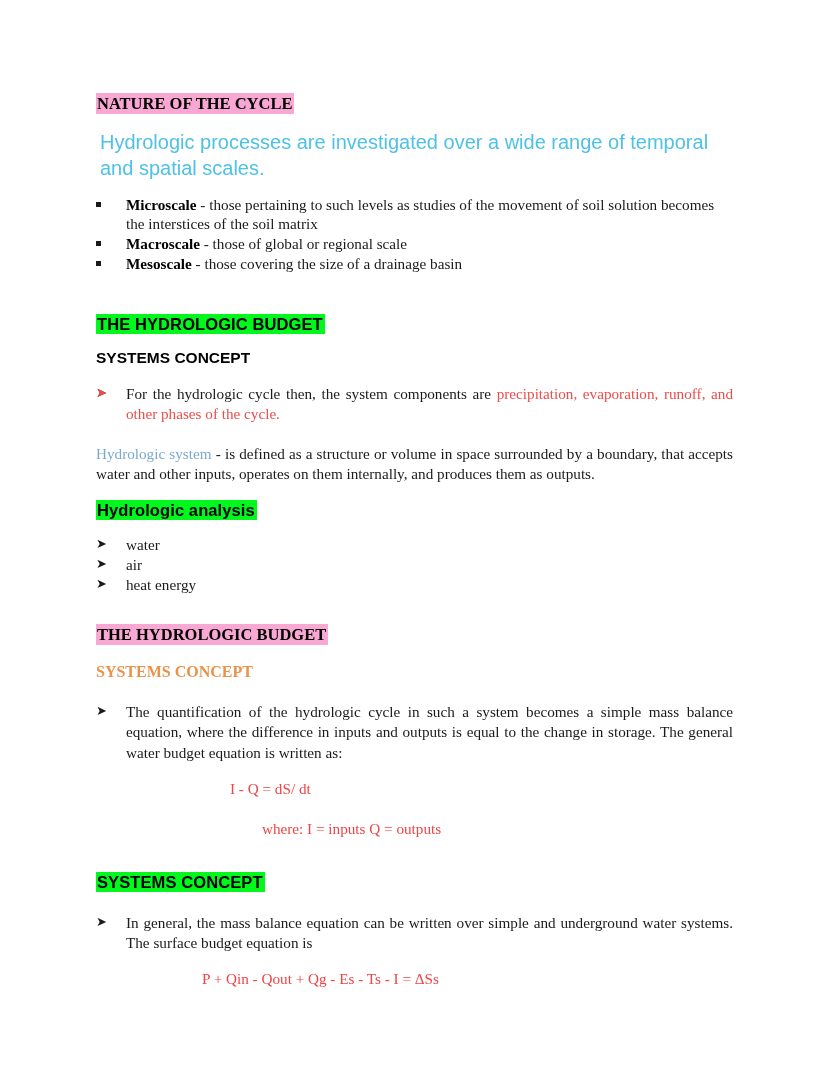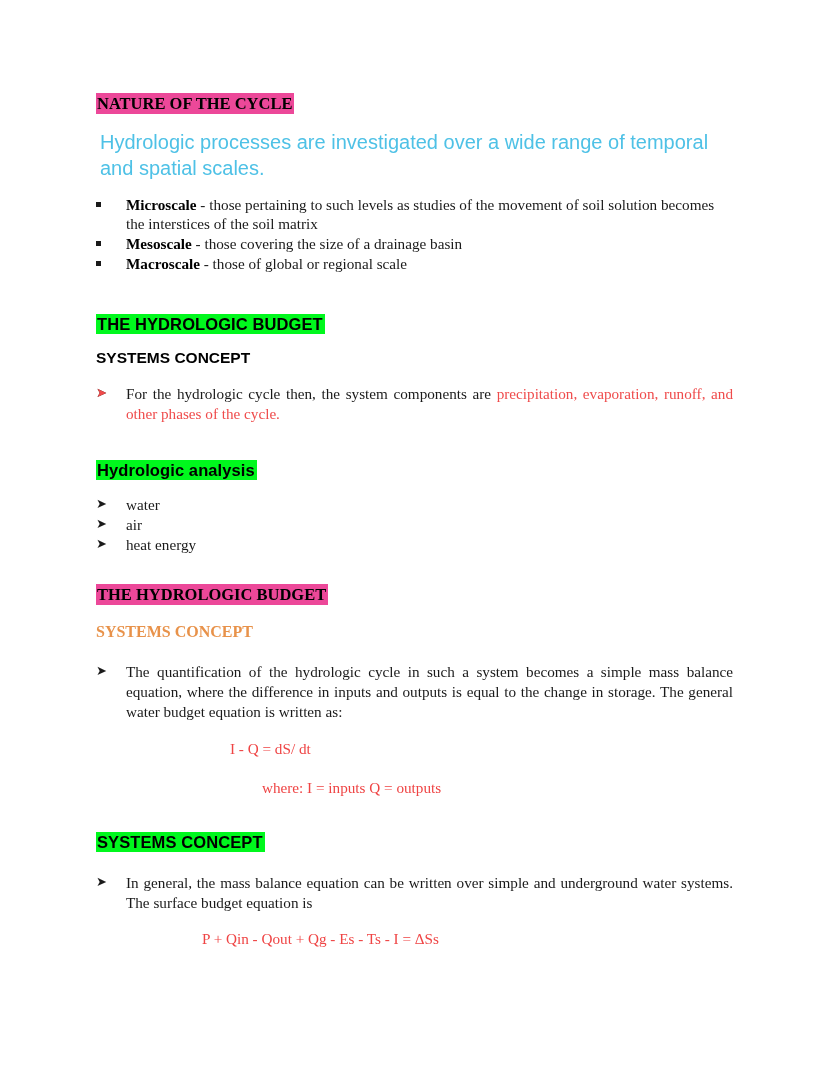--- a/index.html
+++ b/index.html
@@ -41,21 +41,21 @@
     background: #00f81d;
     line-height: 1.25;
     padding: 1px 2px 1px 1px;
   }
   .hl-serif {
     font-family: "Liberation Serif", "DejaVu Serif", serif;
     font-weight: bold;
     font-size: 16.5px;
     color: #000000;
     display: inline;
-    background: #ec4899;
+    background: #f9a8d4;
     line-height: 1.25;
     padding: 1px 2px 1px 1px;
   }
   .plain-sans {
     font-family: "Liberation Sans Narrow", "Liberation Sans", "DejaVu Sans", sans-serif;
     font-weight: bold;
     font-size: 15.5px;
     color: #000000;
     display: inline-block;
     line-height: 1.25;
@@ -163,25 +163,25 @@
 
       <div class="sp-14"></div>
 
       <ul class="sq-list">
         <li>
           <span class="sq"></span>
           <span class="red-bold">Microscale</span><span> - </span><span>those pertaining to such levels as studies of the movement of soil solution becomes the interstices of the soil matrix</span>
         </li>
         <li>
           <span class="sq"></span>
+          <span class="red-bold">Macroscale</span><span> - </span><span>those of global or regional scale</span>
+        </li>
+        <li>
+          <span class="sq"></span>
           <span class="red-bold">Mesoscale</span><span> - </span><span>those covering the size of a drainage basin</span>
-        </li>
-        <li>
-          <span class="sq"></span>
-          <span class="red-bold">Macroscale</span><span> - </span><span>those of global or regional scale</span>
         </li>
       </ul>
     </div>
 
     <div class="sp-40"></div>
 
     <div>
       <div>
         <span class="hl-sans">THE HYDROLOGIC BUDGET</span>
       </div>
@@ -199,20 +199,23 @@
           <span class="arr">➤</span>
         </li>
         <li>
           <span class="arr red">➤</span>
           <span>For the hydrologic cycle then, the system components are </span><span class="red-text">precipitation, evaporation, runoff, and other phases of the cycle.</span>
         </li>
       </ul>
 
       <div class="sp-20"></div>
 
+      <div class="para">
+        <span class="blue-term">Hydrologic system</span><span> - </span><span> is defined as a structure or volume in space surrounded by a boundary, that accepts water and other inputs, operates on them internally, and produces them as outputs.</span>
+      </div>
 
       <div class="sp-16"></div>
 
       <div>
         <span class="hl-sans">Hydrologic analysis</span>
       </div>
 
       <div class="sp-14"></div>
 
       <ul class="arr-list">

